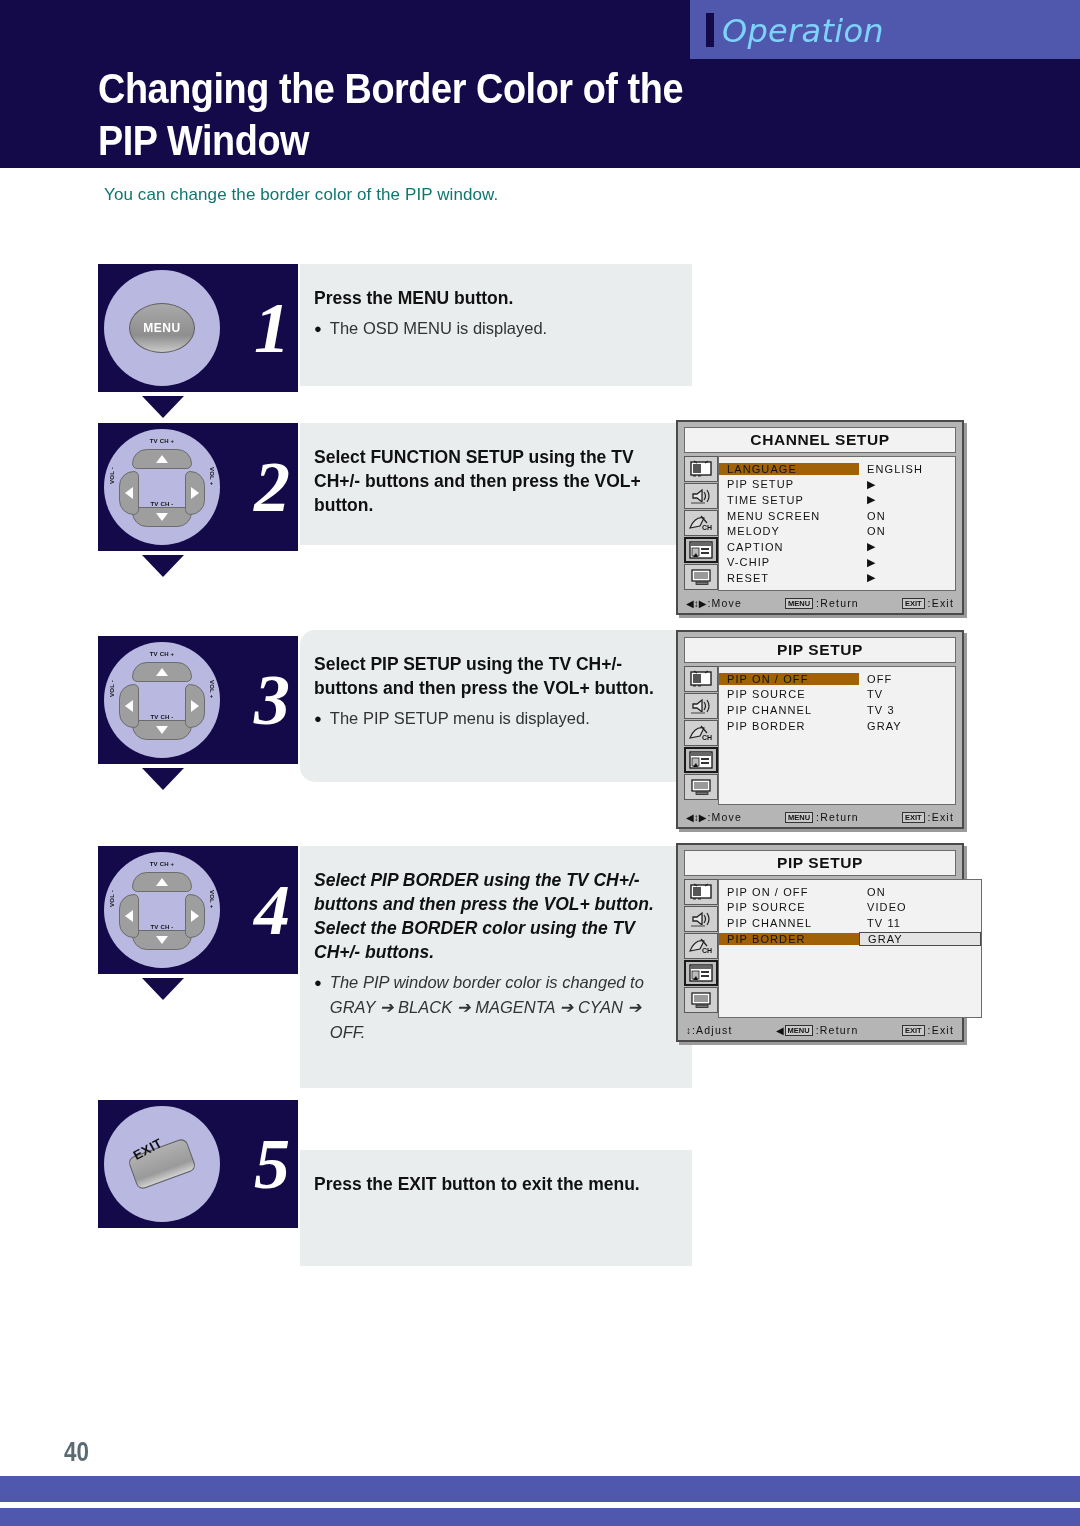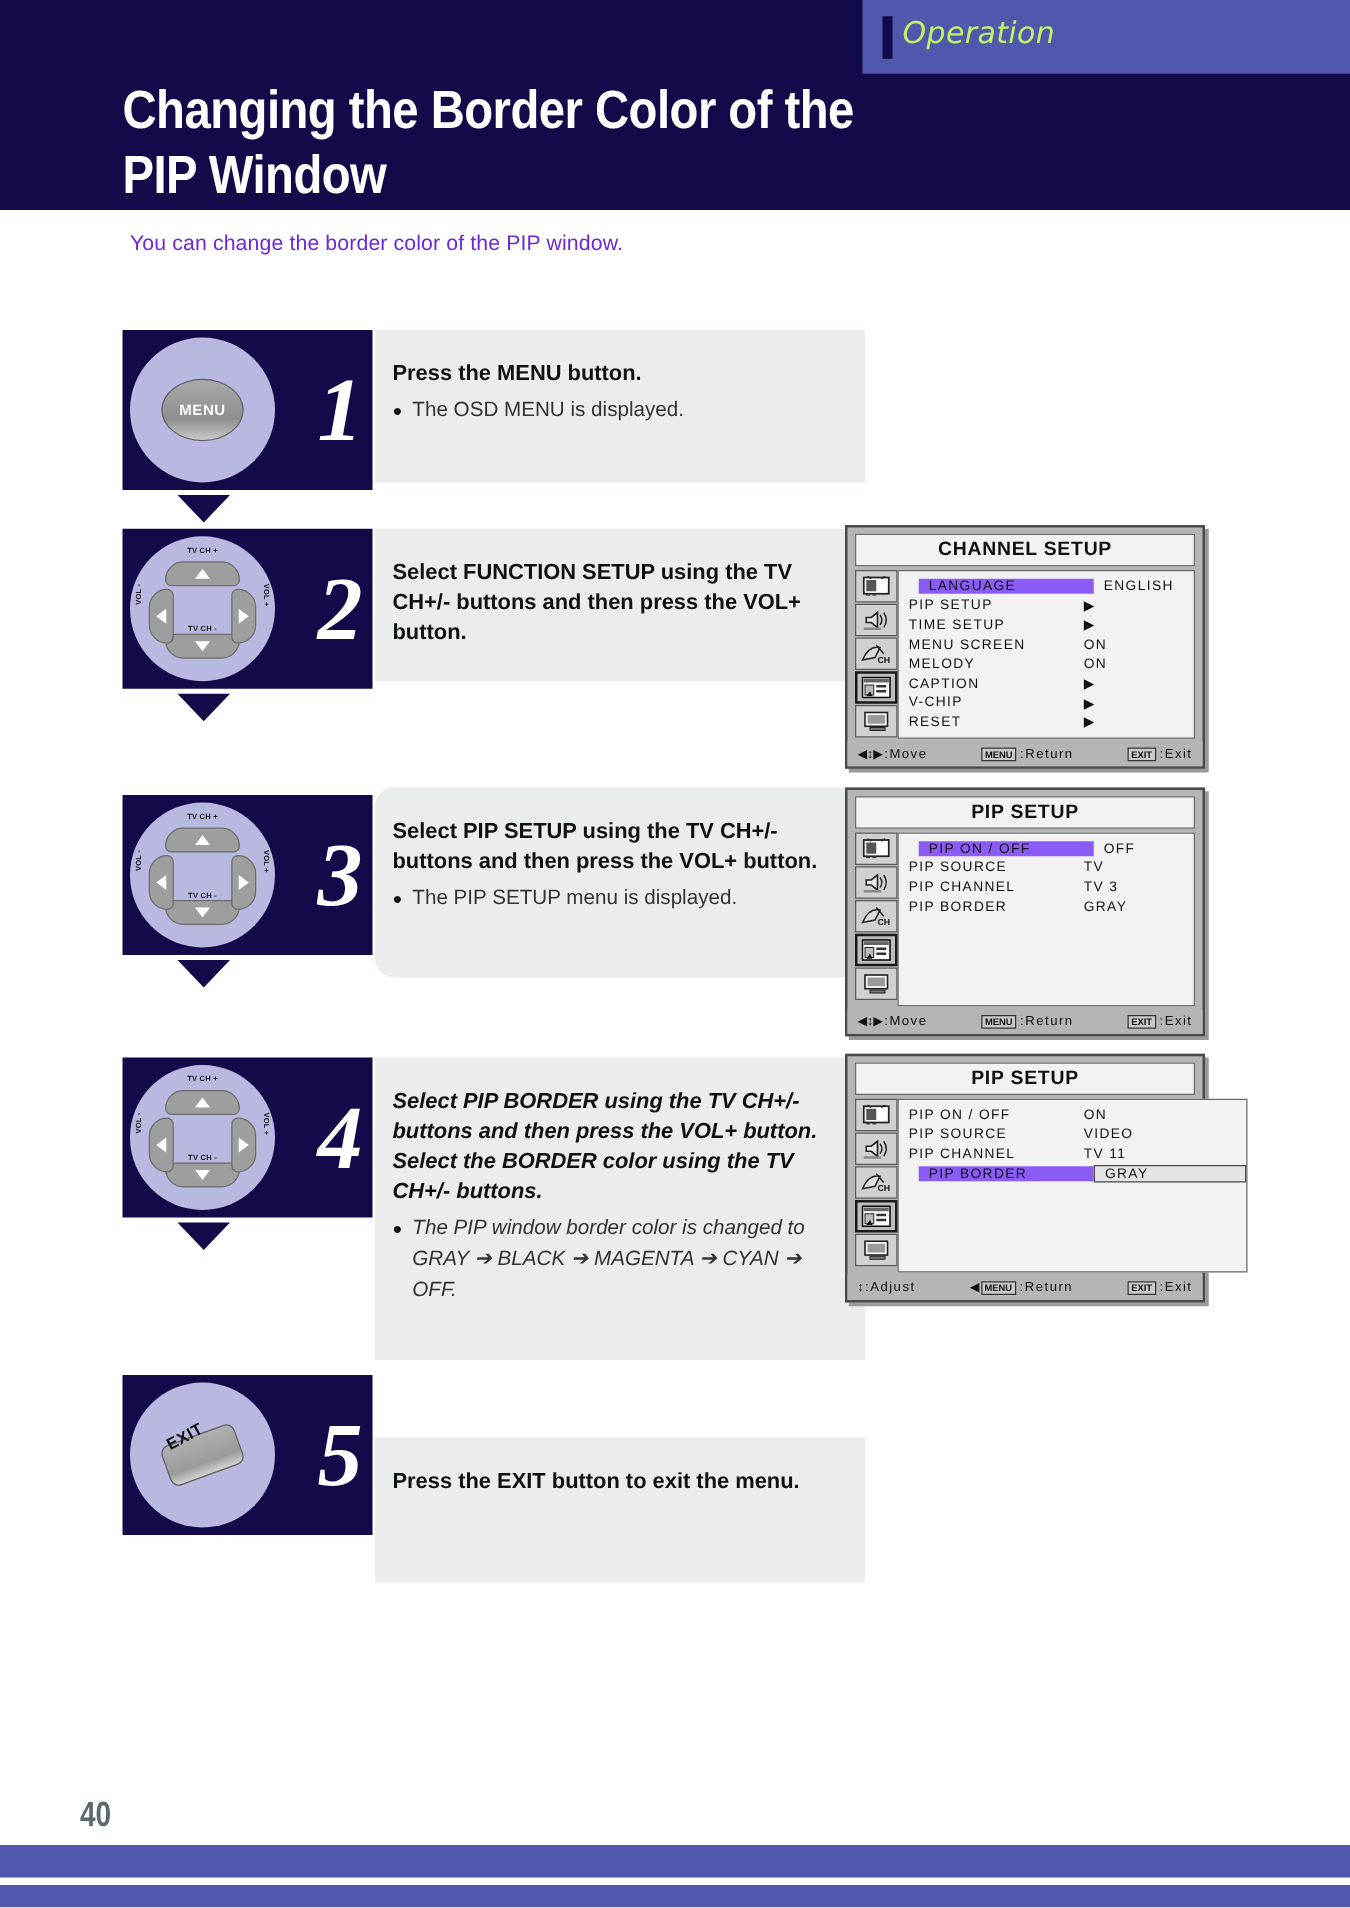--- a/index.html
+++ b/index.html
@@ -19,36 +19,36 @@
   .op-banner {
     position: absolute; right: 0; top: 0; width: 390px; height: 59px;
     background: #5058AD;
   }
   .op-tick {
     position: absolute; left: 16px; top: 13px; width: 8px; height: 34px;
     background: #140A4A;
   }
   .op-label {
     position: absolute; left: 32px; top: 12px;
-    color: #bef264; font-size: 24px; font-style: italic;
+    color: #7dd3fc; font-size: 32px; font-style: italic;
     font-family: "DejaVu Sans", sans-serif; letter-spacing: .3px;
   }
   .page-title {
     position: absolute; left: 98px; top: 62px; width: 860px;
     color: #ffffff; font-weight: bold; font-size: 43px; line-height: 52px;
     font-family: "Liberation Sans", sans-serif;
     transform: scaleX(0.88); transform-origin: left top;
     letter-spacing: -.5px;
   }
   .page-title .l2 { display:block; }
 
   
   .intro {
     position: absolute; left: 104px; top: 185px;
-    font-size: 17px; color: #6d28d9; letter-spacing:.1px;
+    font-size: 17px; color: #0f766e; letter-spacing:.1px;
   }
 
   
   .steps { position: absolute; left: 0; top: 0; width:1080px; height:1526px; }
   .step-icon {
     position: absolute; left: 98px; width: 200px; height: 128px;
     background: #140A4A;
   }
   .step-num {
     position: absolute; right: 8px; top: 50%; transform: translateY(-50%);
@@ -142,21 +142,21 @@
   .osd-ico svg { position:absolute; left:50%; top:50%; transform:translate(-50%,-50%); }
   .osd-list {
     flex:1; background:#f2f2f2; border:1px solid #6b6b6b;
     padding:4px 0 4px 0;
   }
   .osd-row { display:flex; height:15.6px; align-items:center; }
   .osd-lbl {
     width:140px; padding-left:8px; font-size:11px; color:#111;
     letter-spacing:1.1px;
   }
-  .osd-row.hl .osd-lbl { background:#8b5cf6;margin-left:16px; }
+  .osd-row.hl .osd-lbl { background:#a16207; }
   .osd-val { font-size:11px; color:#111; letter-spacing:1.1px; padding-left:8px; }
   .osd-val.boxed {
     border:1px solid #4a4a4a; background:#e4e4e4;
     padding:0 8px; width:122px; height:14px; display:flex; align-items:center;
     margin-left:0px;
   }
   .osd-foot {
     height:20px; display:flex; align-items:center;
     padding:0 8px; font-size:10.5px; color:#111; letter-spacing:1.2px;
     background:#b5b5b5;

